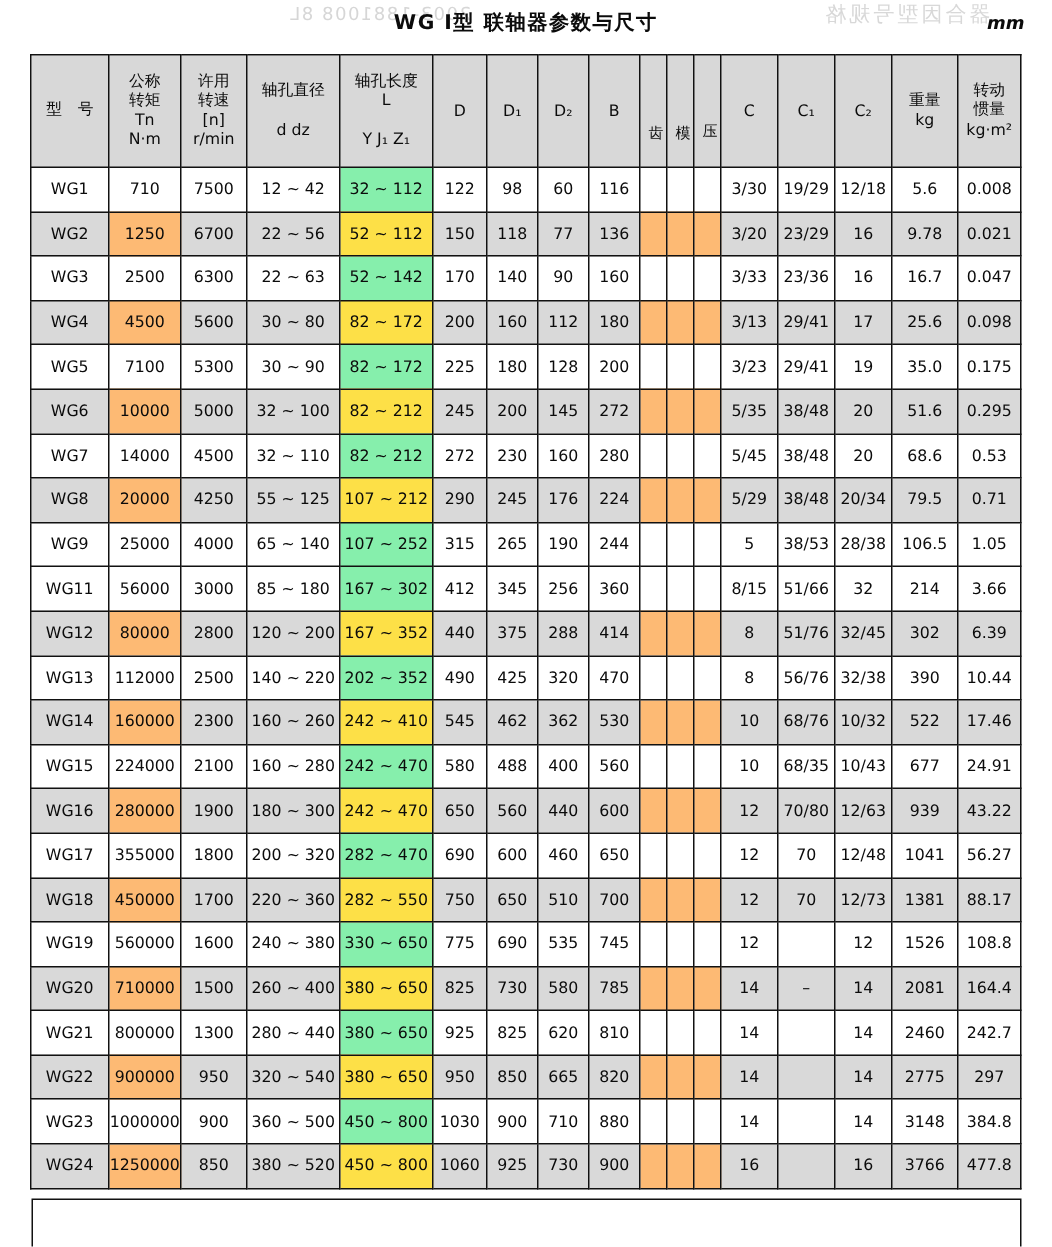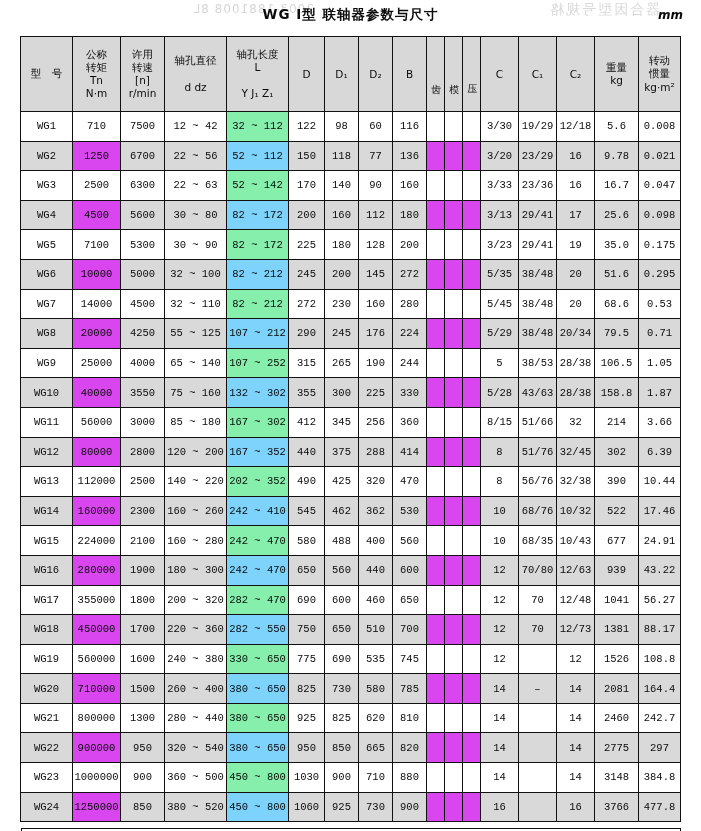--- a/index.html
+++ b/index.html
@@ -107,41 +107,40 @@
     line-height: 1.05;
     display: inline-block;
     font-size: 10px;
   }
   .stack {
     display: block;
     line-height: 1.25;
   }
   tbody tr {
     height: 28.6px;
-    font-family: Liberation Mono, monospace;
   }
   tbody td {
     height: 28.6px;
   }
   
   tr.shaded td {
     background: #d9d9d9;
   }
   tr.shaded td.plain {
-    background: #d946ef;
+    background: #fdba74;
   }
   td.model {
     font-weight: bold;
     font-size: 11px;
   }
   td.lbore {
     background: #86efac;
   }
   tr.shaded td.lbore {
-    background: #7dd3fc;
+    background: #fde047;
   }
   .notes {
     width: 660px;
     margin: 6px auto 0 auto;
     border: 1px solid #111;
     box-sizing: border-box;
     padding: 8px 10px 10px 34px;
     font-size: 12.5px;
     line-height: 1.8;
     height: 54px;
@@ -398,39 +397,20 @@
           <td>244</td>
           <td class="plain"></td>
           <td class="plain"></td>
           <td class="plain"></td>
           <td>5</td>
           <td>38/53</td>
           <td>28/38</td>
           <td>106.5</td>
           <td>1.05</td>
         </tr>
-        <tr class="shaded">
-          <td class="model">WG10</td>
-          <td class="plain">40000</td>
-          <td>3550</td>
-          <td>75 ~ 160</td>
-          <td class="lbore">132 ~ 302</td>
-          <td>355</td>
-          <td>300</td>
-          <td>225</td>
-          <td>330</td>
-          <td class="plain"></td>
-          <td class="plain"></td>
-          <td class="plain"></td>
-          <td>5/28</td>
-          <td>43/63</td>
-          <td>28/38</td>
-          <td>158.8</td>
-          <td>1.87</td>
-        </tr>
         <tr>
           <td class="model">WG11</td>
           <td class="plain">56000</td>
           <td>3000</td>
           <td>85 ~ 180</td>
           <td class="lbore">167 ~ 302</td>
           <td>412</td>
           <td>345</td>
           <td>256</td>
           <td>360</td>

